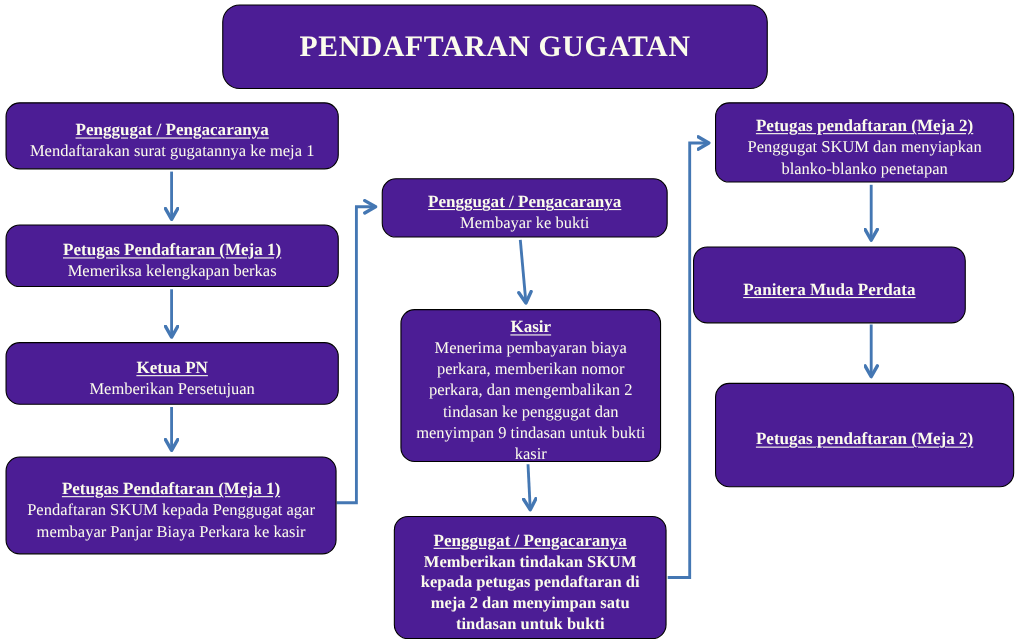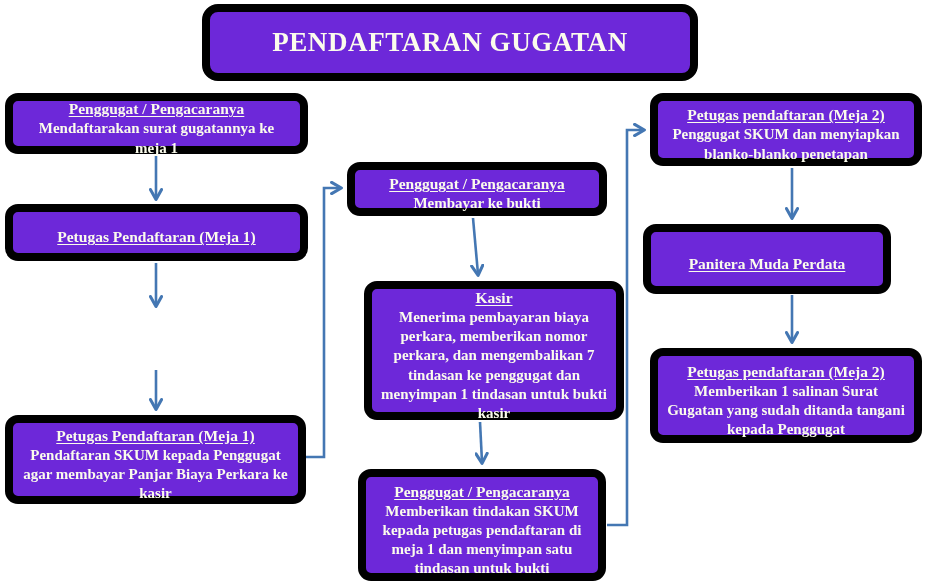--- a/index.html
+++ b/index.html
@@ -7,36 +7,36 @@
     position:relative;
     width:934px; height:585px;
     background:#ffffff;
     font-family:"Liberation Serif","DejaVu Serif",serif;
     overflow:hidden;
   }
   svg.connectors { position:absolute; left:0; top:0; z-index:1; }
   .conn { fill:none; stroke:#4477B3; stroke-width:2.6px; }
   .node {
     position:absolute; z-index:2; box-sizing:border-box;
-    background:#6d28d9;
-    border:8px solid #000000;
+    background:#4c1d95;
+    border:1px solid #000000;
     border-radius:13px;
     color:#FBFCEC;
     display:flex; flex-direction:column;
     align-items:center; justify-content:center;
     text-align:center;
     padding:3px 9px;
   }
   .node .hd {
     font-weight:bold;
     text-decoration:underline;
     text-underline-offset:2px;
     font-size:15.5px; line-height:1.3;margin-top:10px;
   }
-  .node .bd { font-size:15px; line-height:1.28;font-weight:bold; }
+  .node .bd { font-size:15px; line-height:1.28; }
   .node .bd.bold { font-weight:bold; }
   .title-node {
     border-radius:16px;
     font-size:27px; font-weight:bold;
     letter-spacing:0.6px;
   }
 </style>
 </head>
 <body>
 
@@ -63,50 +63,54 @@
     <span>PENDAFTARAN GUGATAN</span>
   </div>
 
   <div class="node" style="left:5px; top:93px; width:303px; height:61px;">
     <div class="hd">Penggugat / Pengacaranya</div>
     <div class="bd">Mendaftarakan surat gugatannya ke meja 1</div>
   </div>
 
   <div class="node" style="left:5px; top:204px; width:303px; height:57px;">
     <div class="hd">Petugas Pendaftaran (Meja 1)</div>
+    <div class="bd">Memeriksa kelengkapan berkas</div>
   </div>
 
+  <div class="node" style="left:5px; top:311px; width:303px; height:57px;">
+    <div class="hd">Ketua PN</div>
+    <div class="bd">Memberikan Persetujuan</div>
+  </div>
 
   <div class="node" style="left:5px; top:415px; width:301px; height:89px;">
     <div class="hd">Petugas Pendaftaran (Meja 1)</div>
     <div class="bd">Pendaftaran SKUM kepada Penggugat agar membayar Panjar Biaya Perkara ke kasir</div>
   </div>
 
   <div class="node" style="left:347px; top:162px; width:260px; height:54px;">
     <div class="hd">Penggugat / Pengacaranya</div>
     <div class="bd">Membayar ke bukti</div>
   </div>
 
-  <div class="node" style="left:364px; top:281px; width:260px; height:139px;">
+  <div class="node" style="left:364px; top:281px; width:237px; height:139px;">
     <div class="hd">Kasir</div>
-    <div class="bd">Menerima pembayaran biaya perkara, memberikan nomor perkara, dan mengembalikan 7 tindasan ke penggugat dan menyimpan 1 tindasan untuk bukti kasir</div>
+    <div class="bd">Menerima pembayaran biaya perkara, memberikan nomor perkara, dan mengembalikan 2 tindasan ke penggugat dan menyimpan 9 tindasan untuk bukti kasir</div>
   </div>
 
   <div class="node" style="left:358px; top:469px; width:248px; height:112px;">
     <div class="hd">Penggugat / Pengacaranya</div>
-    <div class="bd bold">Memberikan tindakan SKUM kepada petugas pendaftaran di meja 1 dan menyimpan satu tindasan untuk bukti</div>
+    <div class="bd bold">Memberikan tindakan SKUM kepada petugas pendaftaran di meja 2 dan menyimpan satu tindasan untuk bukti</div>
   </div>
 
   <div class="node" style="left:650px; top:93px; width:272px; height:73px;">
     <div class="hd">Petugas pendaftaran (Meja 2)</div>
     <div class="bd">Penggugat SKUM dan menyiapkan blanko-blanko penetapan</div>
   </div>
 
-  <div class="node" style="left:643px; top:224px; width:248px; height:70px;">
+  <div class="node" style="left:630px; top:224px; width:248px; height:70px;">
     <div class="hd">Panitera Muda Perdata</div>
   </div>
 
   <div class="node" style="left:650px; top:348px; width:272px; height:95px;">
     <div class="hd">Petugas pendaftaran (Meja 2)</div>
-    <div class="bd">Memberikan 1 salinan Surat Gugatan yang sudah ditanda tangani kepada Penggugat</div>
   </div>
 
 </div>
 
 </body></html>

